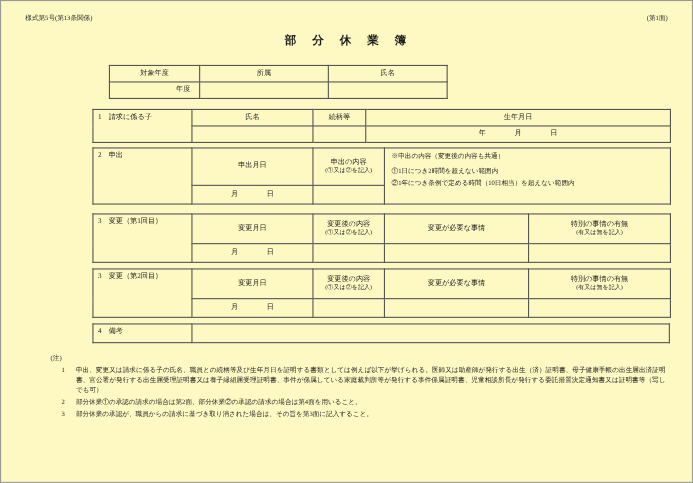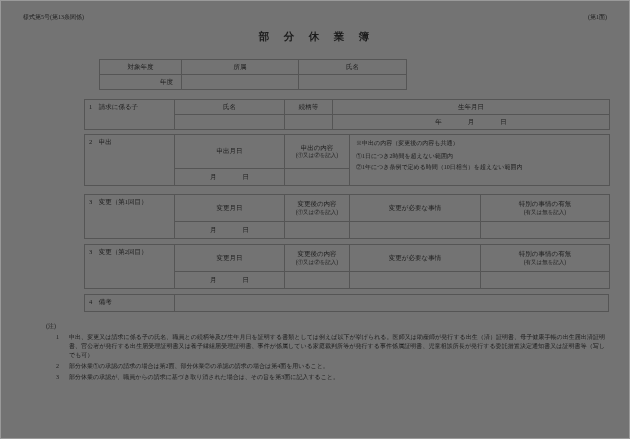--- a/index.html
+++ b/index.html
@@ -1,19 +1,19 @@
 <!DOCTYPE html>
 <html><head>
 <meta charset="utf-8">
 <style>
   * { margin:0; padding:0; box-sizing:border-box; }
   html,body { background:#e9e9e9; }
   .page {
     width:630px; height:439px;
-    background:#737373;
+    background:#fef9c3;
     border:1px solid #9a9a9a;
     font-family:"Liberation Serif","DejaVu Serif",serif;
     color:#1c1c1c;
     position:relative;
     overflow:hidden;
   }
   .top-row {
     display:flex; justify-content:space-between;
     padding:13px 22px 0 22px;
     font-size:6px; line-height:1.2;

